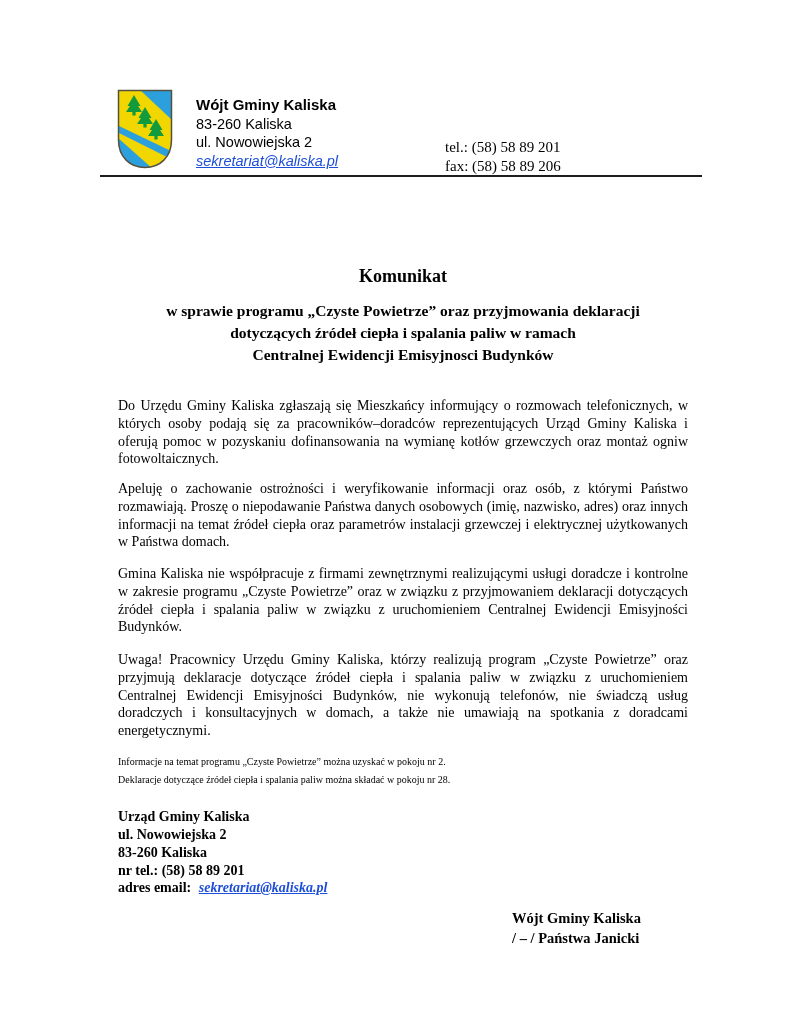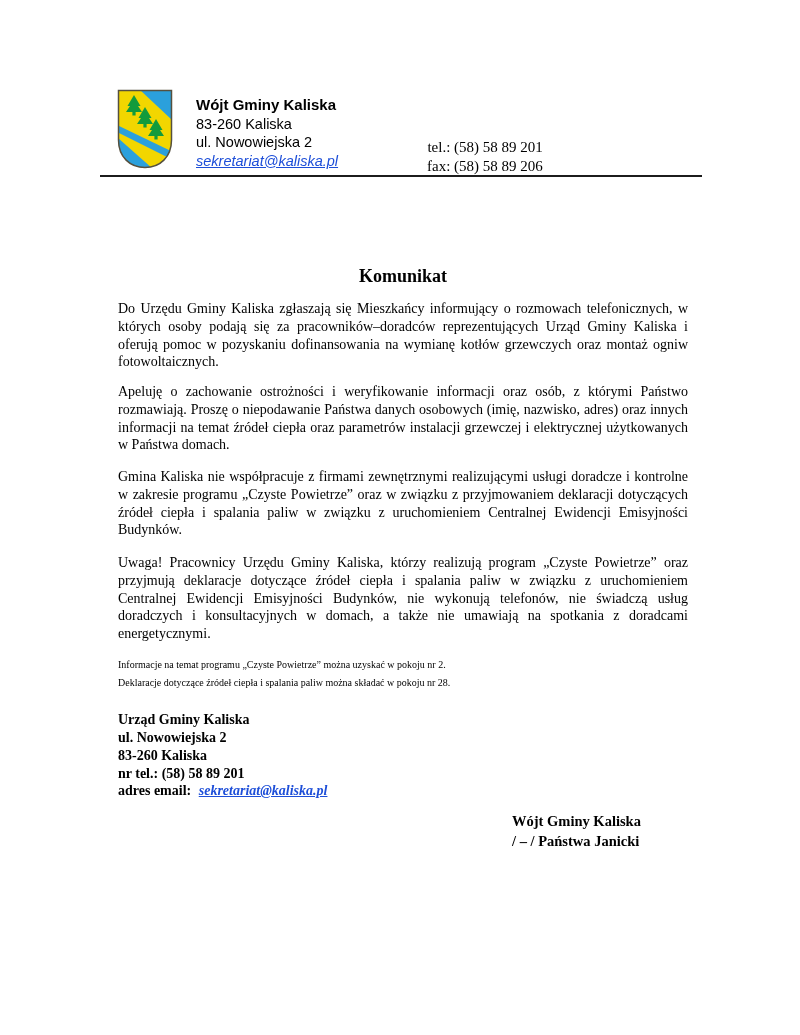--- a/index.html
+++ b/index.html
@@ -22,24 +22,23 @@
     position: absolute;
     left: 196px; top: 96px;
     font-family: "Liberation Sans", sans-serif;
     font-size: 14.5px;
     line-height: 18.6px;
   }
   .org-name { font-weight: bold; font-size: 15px; }
   a.link { color: #1d4ed8; text-decoration: underline; cursor: pointer; font-style: italic; }
   .telfax {
     position: absolute;
-    left: 427px; top: 138px;
+    left: 445px; top: 138px;
     font-size: 15px;
     line-height: 19px;
-    text-align: right;
   }
   .rule {
     position: absolute;
     left: 100px; top: 175px;
     width: 602px; height: 0;
     border-top: 2px solid #1c1c1c;
   }
   .date-line {
     position: absolute;
     left: 100px; top: 178px;
@@ -139,20 +138,25 @@
     <div>fax: (58) 58 89 206</div>
   </div>
 
   <div class="rule"></div>
 
 
   <div class="doc">
 
     <div class="doc-title">Komunikat</div>
 
+    <div class="doc-subtitle">
+      <div>w sprawie programu „Czyste Powietrze” oraz przyjmowania deklaracji</div>
+      <div>dotyczących źródeł ciepła i spalania paliw w ramach</div>
+      <div>Centralnej Ewidencji Emisyjnosci Budynków</div>
+    </div>
 
     <p class="para mb11">Do Urzędu Gminy Kaliska zgłaszają się Mieszkańcy informujący o rozmowach telefonicznych, w których osoby podają się za pracowników–doradców reprezentujących Urząd Gminy Kaliska i oferują pomoc w pozyskaniu dofinansowania na wymianę kotłów grzewczych oraz montaż ogniw fotowoltaicznych.</p>
     <p class="para mb14">Apeluję o zachowanie ostrożności i weryfikowanie informacji oraz osób, z którymi Państwo rozmawiają. Proszę o niepodawanie Państwa danych osobowych (imię, nazwisko, adres) oraz innych informacji na temat źródeł ciepła oraz parametrów instalacji grzewczej i elektrycznej użytkowanych w Państwa domach.</p>
     <p class="para mb15">Gmina Kaliska nie współpracuje z firmami zewnętrznymi realizującymi usługi doradcze i kontrolne w zakresie programu „Czyste Powietrze” oraz w związku z przyjmowaniem deklaracji dotyczących źródeł ciepła i spalania paliw w związku z uruchomieniem Centralnej Ewidencji Emisyjności Budynków.</p>
     <p class="para mb13">Uwaga! Pracownicy Urzędu Gminy Kaliska, którzy realizują program „Czyste Powietrze” oraz przyjmują deklaracje dotyczące źródeł ciepła i spalania paliw w związku z uruchomieniem Centralnej Ewidencji Emisyjności Budynków, nie wykonują telefonów, nie świadczą usług doradczych i konsultacyjnych w domach, a także nie umawiają na spotkania z doradcami energetycznymi.</p>
 
     <div class="info-block">
       <div class="info-line">Informacje na temat programu „Czyste Powietrze” można uzyskać w pokoju nr 2.</div>
       <div class="info-line">Deklaracje dotyczące źródeł ciepła i spalania paliw można składać w pokoju nr 28.</div>
     </div>

